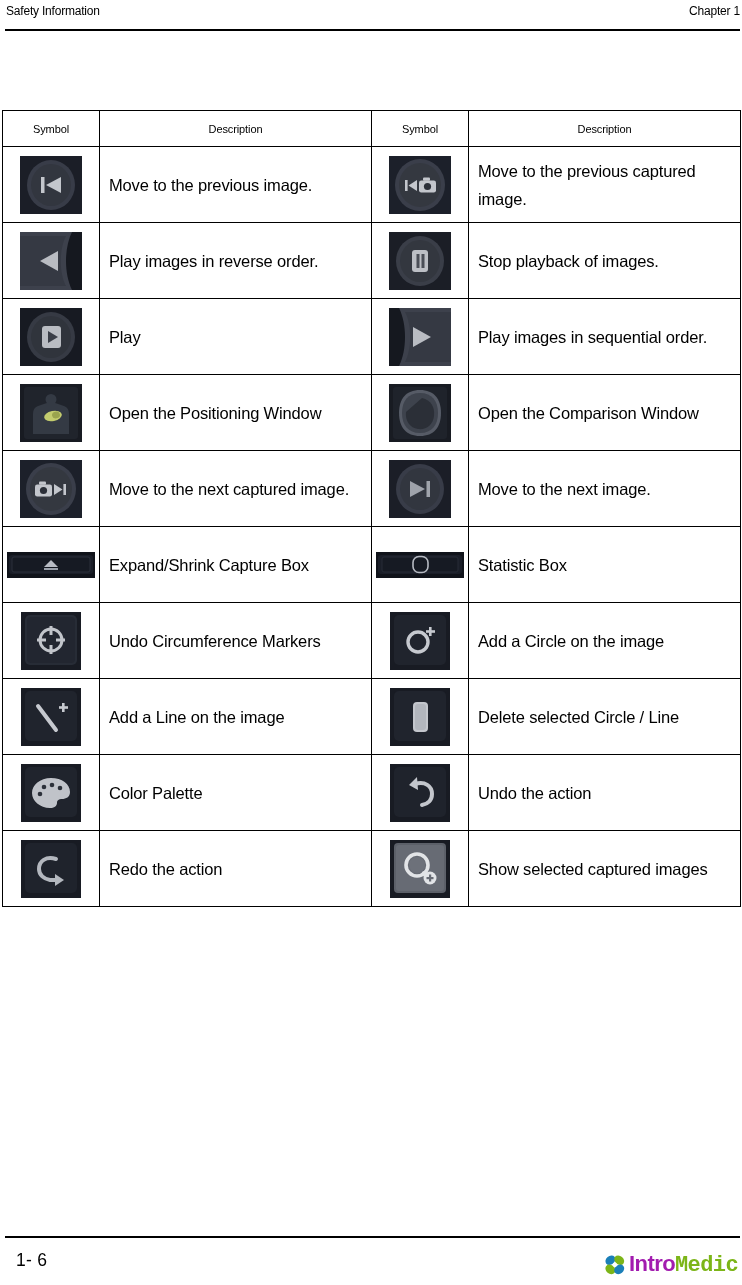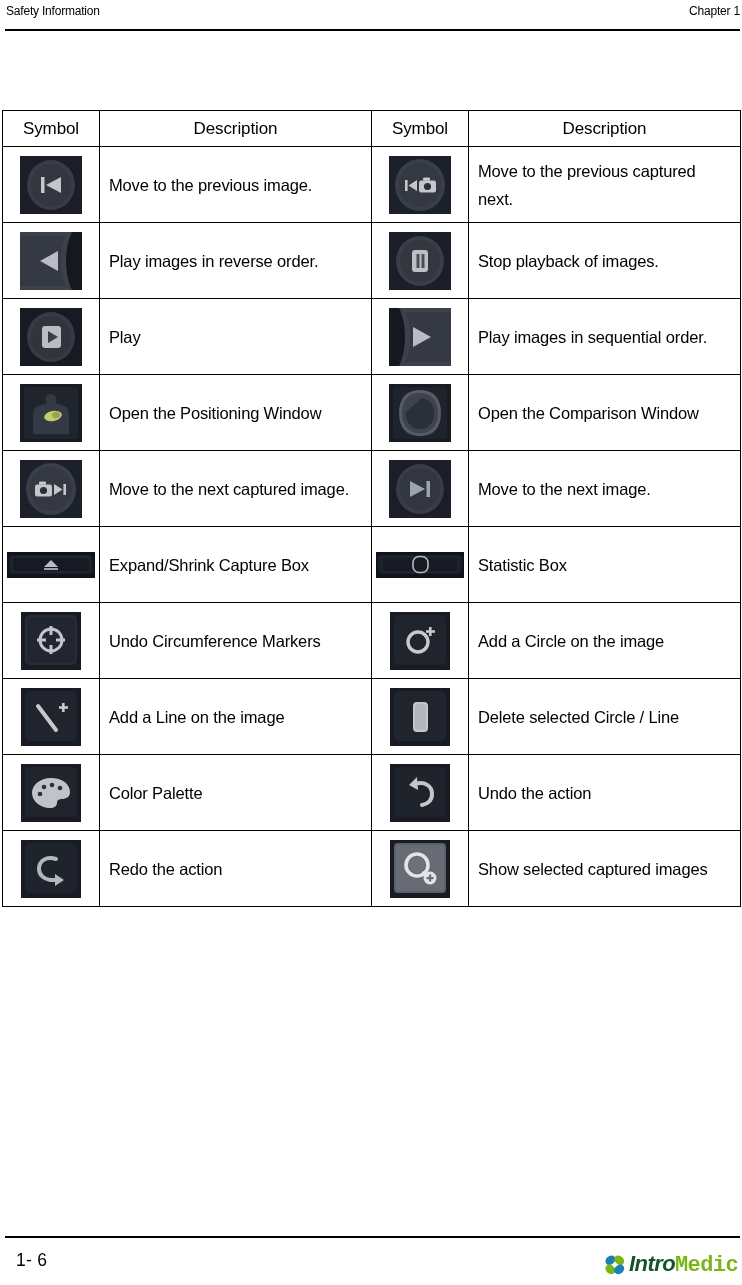--- a/index.html
+++ b/index.html
@@ -48,21 +48,21 @@
   .symbol-table td, .symbol-table th {
     border: 1px solid #000;
     padding: 0;
     vertical-align: middle;
   }
   col.c-sym  { width: 97px; }
   col.c-desc { width: 272px; }
 
   .symbol-table thead th {
     height: 36px;
-    font-size: 17px;
+    font-size: 11px;
     font-weight: normal;
     text-align: center;
     letter-spacing: -0.1px;
     margin-left: 47px;
   }
   td.sym-cell {
     text-align: center;
     height: 76px;
   }
   td.desc-cell {
@@ -99,21 +99,21 @@
     display: flex;
     align-items: center;
     gap: 2px;
   }
   .brand-wordmark {
     font-size: 22px;
     font-weight: bold;
     letter-spacing: -0.6px;
     line-height: 24px;
   }
-  .brand-intro { color: #14532d; font-style: italic; }
+  .brand-intro { color: #a21caf; }
   .brand-medic { color: #7cb518; font-family: Liberation Mono, monospace; }
 </style>
 </head>
 <body>
 
 <div class="page-header">
   <div class="header-left">Safety Information</div>
   <div class="header-right">Chapter 1</div>
 </div>
 <div class="header-rule"></div>
@@ -159,21 +159,21 @@
             <g fill="#c3c6cc">
               <rect x="16" y="24" width="2.6" height="11"></rect>
               <path d="M28 24 L28 35 L19.5 29.5 Z"></path>
               <rect x="30" y="24.5" width="17" height="12" rx="2.2"></rect>
               <rect x="34" y="21.5" width="7" height="3.2" rx="1"></rect>
               <circle cx="38.5" cy="30.5" r="3.6" fill="#2b2f38"></circle>
             </g>
           </svg>
         </span>
       </td>
-      <td class="desc-cell">Move to the previous captured next.</td>
+      <td class="desc-cell">Move to the previous captured image.</td>
     </tr>
 
     <tr>
       <td class="sym-cell">
         <span class="icon">
           <svg width="62" height="58" viewBox="0 0 62 58">
             <rect width="62" height="58" fill="#15181f"></rect>
             <path d="M0 0 H52 C44 16 44 42 52 58 H0 Z" fill="#3d414c"></path>
             <path d="M0 4 H46 C39 17 39 41 46 54 H0 Z" fill="#353943"></path>
             <path d="M38 19 L38 39 L20 29 Z" fill="#b9bcc2"></path>

